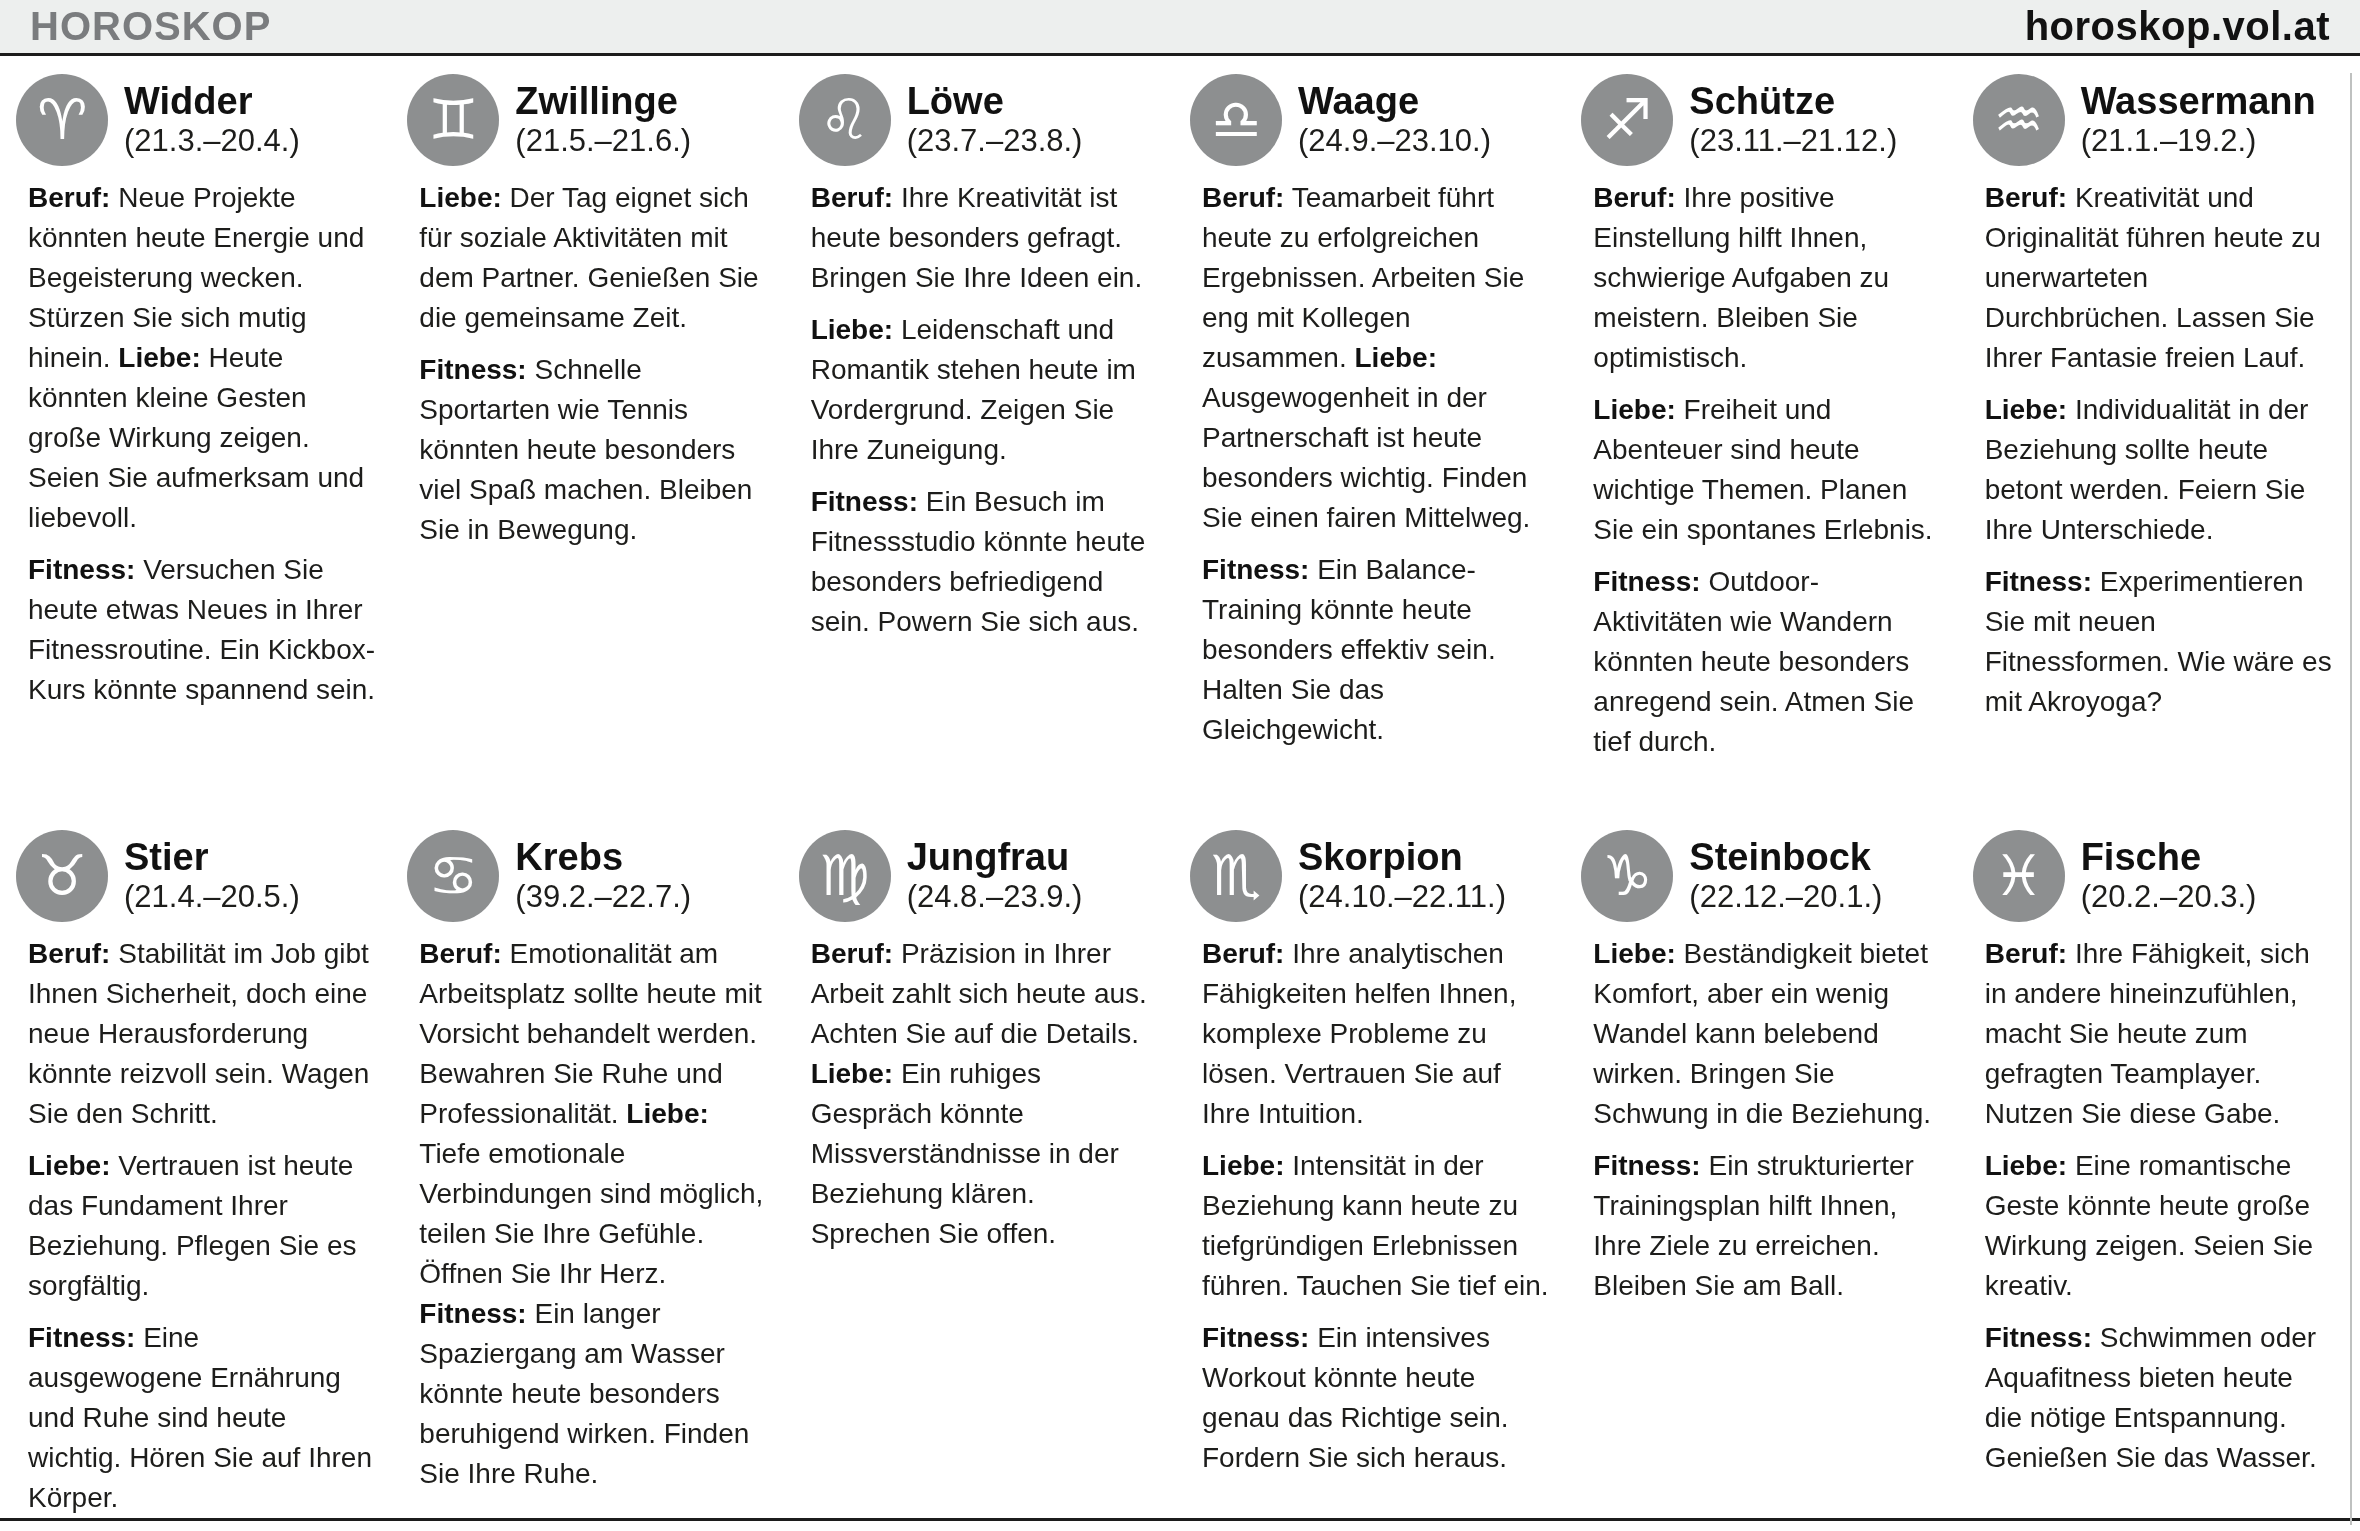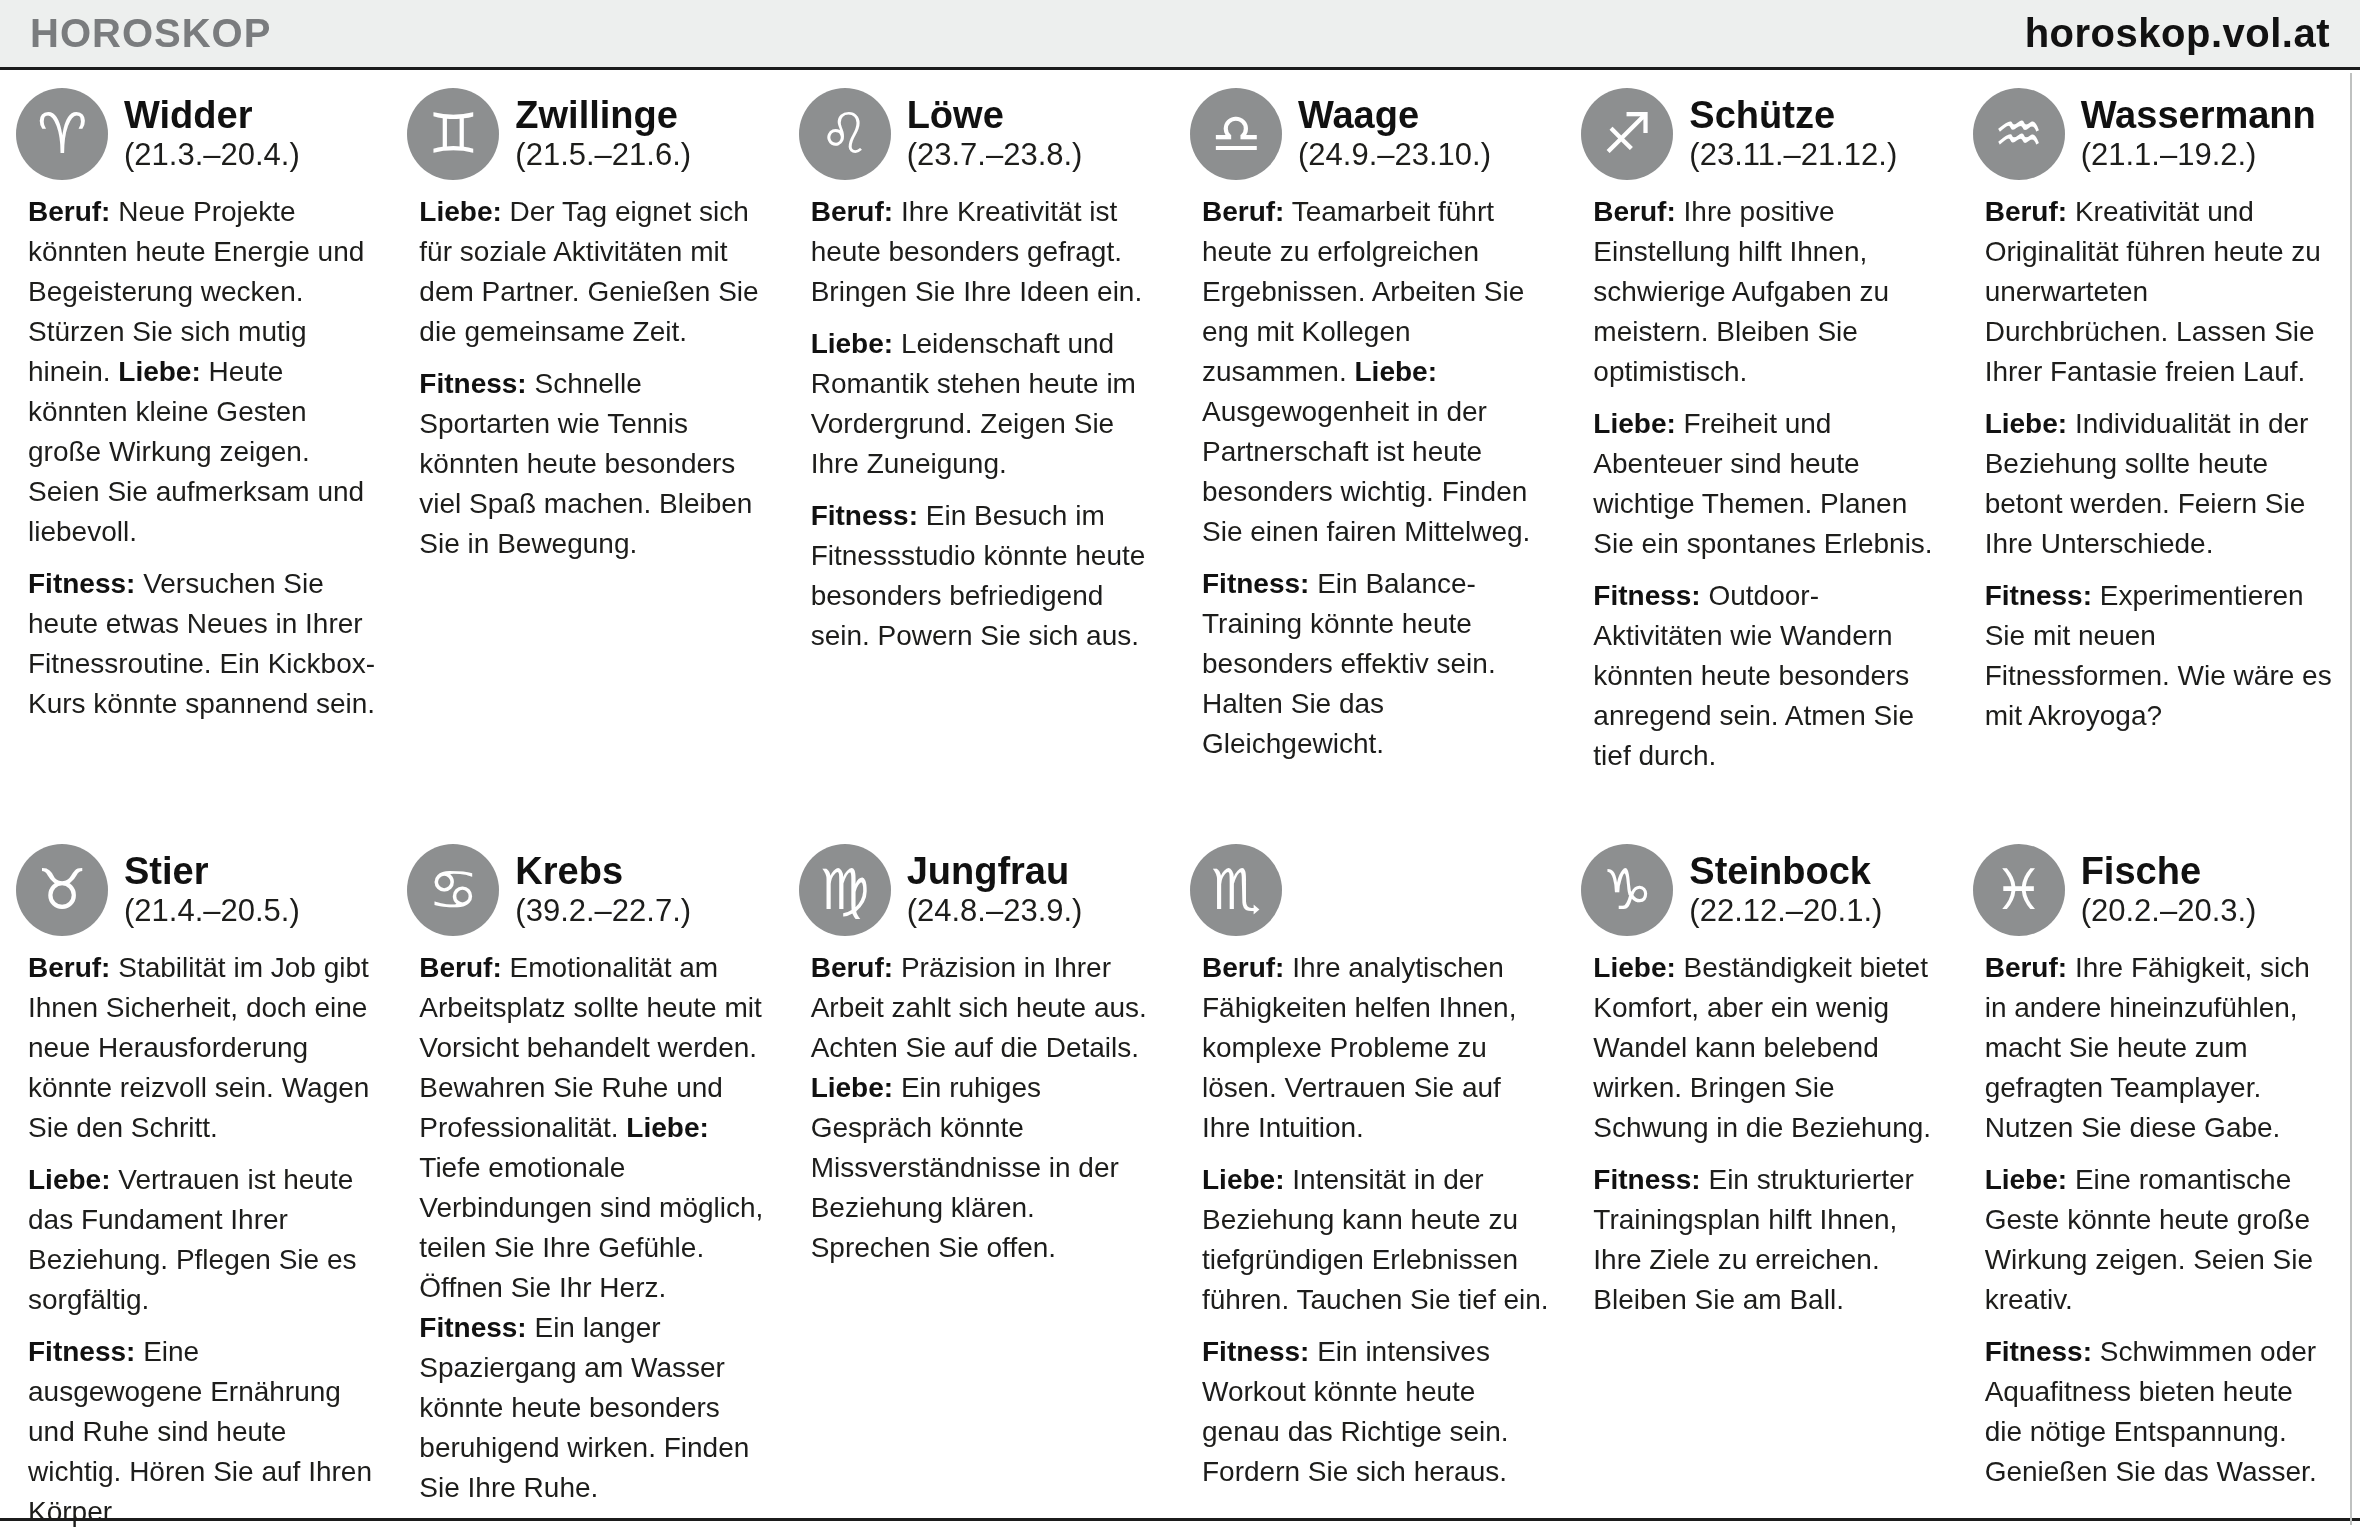--- a/index.html
+++ b/index.html
@@ -3,21 +3,21 @@
 <meta charset="utf-8">
 <style>
   html,body{margin:0;padding:0;}
   body{
     width:2360px;height:1531px;overflow:hidden;position:relative;
     background:#ffffff;color:#1d1d1b;
     font-family:"Liberation Sans", sans-serif;
   }
   
   .page-header{
-    height:70px;background:#edefee;
+    height:56px;background:#edefee;
     display:flex;justify-content:space-between;align-items:center;
     padding:0 30px;box-sizing:border-box;
     border-bottom:3px solid #1c1c1c;
   }
   .page-header .kicker{
     font-size:40px;font-weight:bold;letter-spacing:1px;color:#7a7c7e;
   }
   .page-header .site{
     font-size:40px;font-weight:bold;color:#121212;letter-spacing:.5px;margin-left:17px;
   }
@@ -215,20 +215,24 @@
     <div class="sign-body">
         <p><b>Beruf:</b> Präzision in Ihrer Arbeit zahlt sich heute aus. Achten Sie auf die Details. <b>Liebe:</b> Ein ruhiges Gespräch könnte Missverständnisse in der Beziehung klären. Sprechen Sie offen.</p>
       </div>
   </section>
 
   <section class="sign-card">
     <div class="cell-head">
       <div class="icon-circle" style="background: rgb(141, 143, 144);">
         <span class="glyph">♏</span>
       </div>
+      <div class="head-text">
+        <div class="sign-name">Skorpion</div>
+        <div class="sign-dates">(24.10.–22.11.)</div>
+      </div>
     </div>
     <div class="sign-body">
         <p><b>Beruf:</b> Ihre analytischen Fähigkeiten helfen Ihnen, komplexe Probleme zu lösen. Vertrauen Sie auf Ihre Intuition.</p>
         <p><b>Liebe:</b> Intensität in der Beziehung kann heute zu tiefgründigen Erlebnissen führen. Tauchen Sie tief ein.</p>
         <p><b>Fitness:</b> Ein intensives Workout könnte heute genau das Richtige sein. Fordern Sie sich heraus.</p>
       </div>
   </section>
 
   <section class="sign-card">
     <div class="cell-head">

